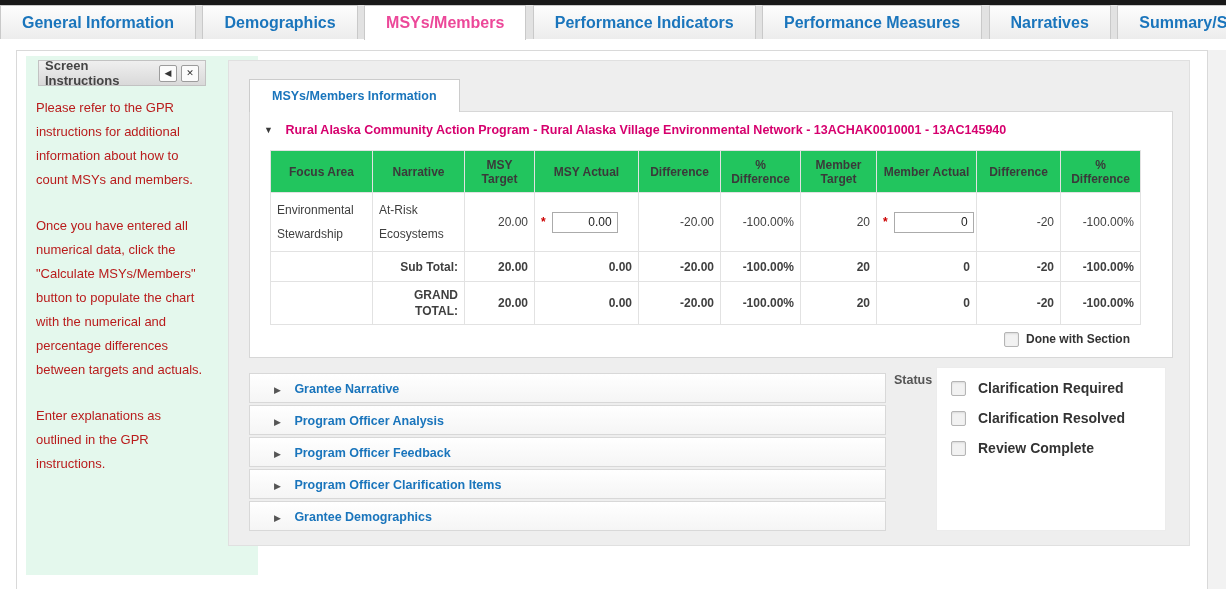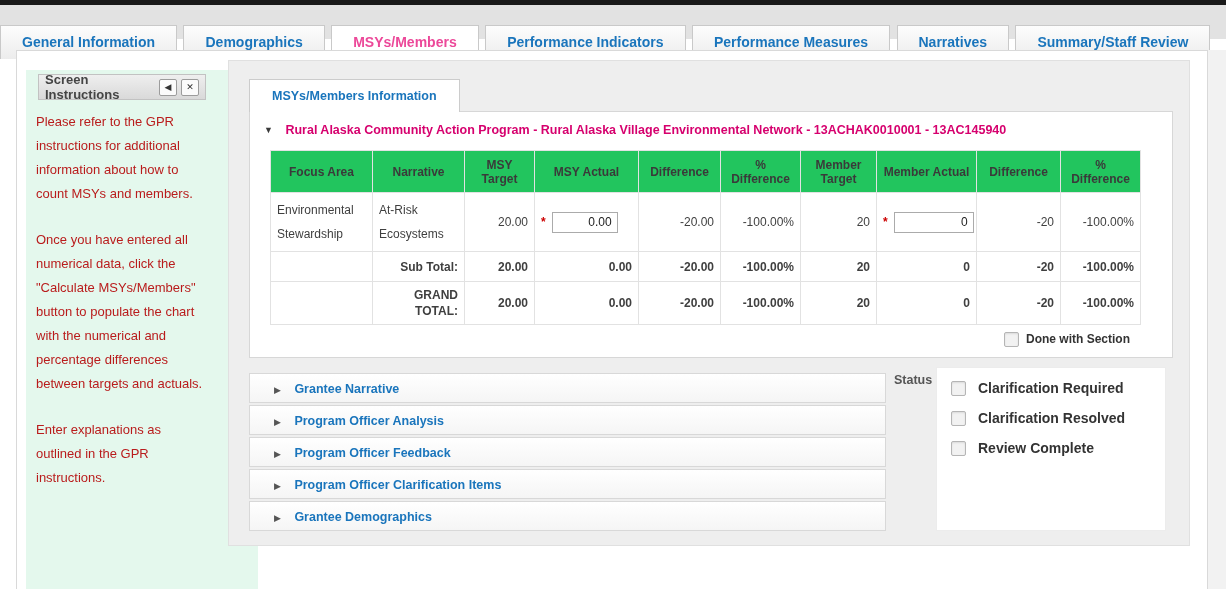--- a/index.html
+++ b/index.html
@@ -4,30 +4,30 @@
 <style>
   * { margin:0; padding:0; box-sizing:border-box; }
   html,body { width:1226px; height:589px; background:#ffffff; overflow:hidden;
               font-family:"Liberation Sans","DejaVu Sans",sans-serif; }
   .topbar { position:absolute; left:0; top:0; width:1226px; height:5px; background:#191919; }
 
   
   .tabstrip { position:absolute; left:0; top:5px; width:1226px; height:34px; background:#e2e2e2; white-space:nowrap; }
   .tab { display:inline-block; vertical-align:top; height:34px; line-height:33px; padding:0 21px;
          background:linear-gradient(#fdfdfd,#ececec); border:1px solid #c9c9c9; border-bottom:none;
-         margin-right:2px; color:#1a75bc; font-size:14px; font-weight:bold; cursor:pointer;margin-top:20px; }
+         margin-right:2px; color:#1a75bc; font-size:16px; font-weight:bold; cursor:pointer; }
   .tab.active { background:#ffffff; color:#ec4899; height:35px; }
 
   
   .container { position:absolute; left:16px; top:50px; width:1192px; height:539px;
                background:#ffffff; border:1px solid #d9d9d9; border-bottom:none; }
   .right-gutter { position:absolute; left:1208px; top:50px; width:18px; height:539px; background:#f2f2f2; }
 
   
-  .sidebar { position:absolute; left:26px; top:70px; width:232px; height:519px; background:#e4f8ed;text-decoration:underline; }
+  .sidebar { position:absolute; left:26px; top:56px; width:232px; height:519px; background:#e4f8ed;text-decoration:underline; }
   .sidebar-header { position:absolute; left:12px; top:4px; width:168px; height:26px;
                     background:linear-gradient(#efefef,#d9d9d9); border:1px solid #c2c2c2;
                     display:flex; align-items:center; padding:0 6px; }
   .sidebar-title { flex:1; font-size:13px; font-weight:bold; color:#444; }
   .mini-btn { width:18px; height:17px; background:#fbfbfb; border:1px solid #9c9c9c; border-radius:2px;
               font-size:9px; line-height:15px; text-align:center; color:#333; font-weight:bold;
               margin-left:4px; cursor:pointer; }
   .sidebar-body { position:absolute; left:10px; top:40px; width:174px; font-size:13px; color:#b91c1c; line-height:24px; }
   .sidebar-body p { margin-bottom:22px; }
 

